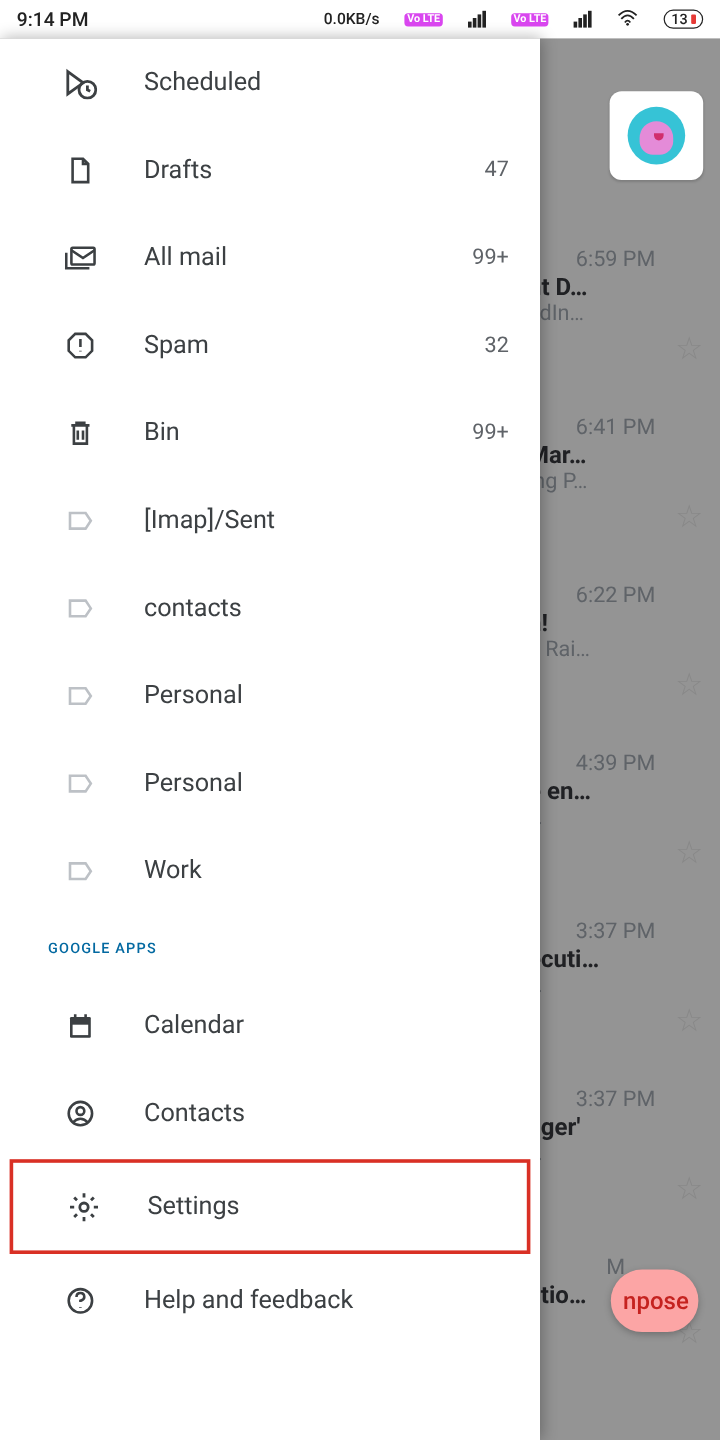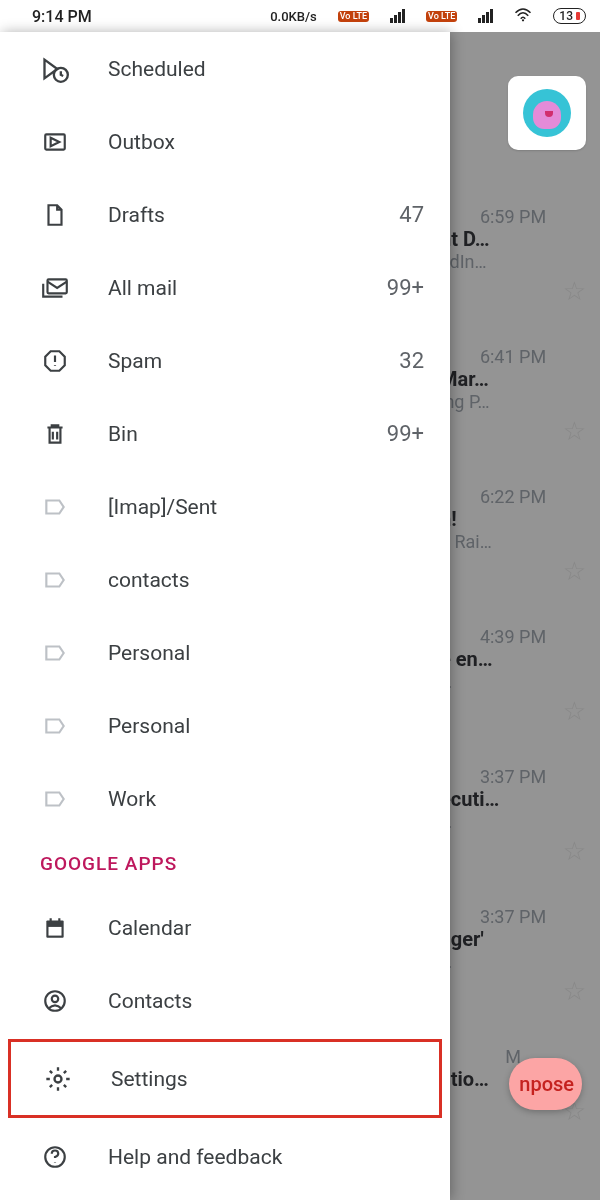--- a/index.html
+++ b/index.html
@@ -5,24 +5,23 @@
   * { box-sizing: border-box; margin: 0; padding: 0; }
   html, body { width: 600px; height: 1200px; font-family: Roboto, Arial, sans-serif; overflow: hidden; }
   body { position: relative; background: #fff; }
 
   
   .statusbar {
     position: absolute; top:0; left:0; right:0; height:32px;
     display:flex; justify-content:space-between; align-items:center;
     padding: 0 14px; font-size:16px; font-weight:500; color:#222;
     z-index: 50;
-    margin-left: 18px;
   }
   .statusbar .right { display:flex; align-items:center; gap:21px; font-size:13px; font-weight:500;}
-  .vo-badge { display:inline-block; background:#c2410c; color:#fff; border-radius:3px; font-size:9px; padding:1px 2px; line-height:1;}
+  .vo-badge { display:inline-block; background:#d946ef; color:#fff; border-radius:3px; font-size:9px; padding:1px 2px; line-height:1;font-weight:bold;}
   .sig-bars { display:inline-flex; align-items:flex-end; gap:1px;}
   .sig-bars span{ width:3px; background:#222;}
   .sig-bars span:nth-child(1){height:5px;} .sig-bars span:nth-child(2){height:8px;}
   .sig-bars span:nth-child(3){height:11px;} .sig-bars span:nth-child(4){height:14px;}
   .wifi { font-size:16px; }
   .batt { border:1.5px solid #222; border-radius:8px; padding:0 5px; font-size:12px; display:inline-flex; align-items:center;}
   .batt::after{content:""; display:inline-block; width:4px;height:8px;background:#e53935;border-radius:1px;margin-left:3px;}
 
   
   .backdrop {
@@ -55,35 +54,35 @@
     overflow:hidden; white-space:nowrap;
   }
 
   
   .drawer{
     position:absolute; top:32px; left:0; width:450px; bottom:0;
     background:#fff; z-index:10;
     box-shadow: 2px 0 12px rgba(0,0,0,.3);
     overflow-y:auto;
   }
-  .drawer ul{ list-style:none; }
+  .drawer ul{ list-style:none;margin-left:12px; }
   .drawer li{
     display:flex; align-items:center;
     padding: 0 26px 0 40px; height:73px;
     font-size:21px; color:#3c4043;
   }
   .drawer li .icon{
     width:30px; height:30px; margin-right:38px; flex-shrink:0;
     display:flex; align-items:center; justify-content:center;
   }
   .drawer li .label{ flex:1; }
-  .drawer li .count{ font-size:22px; color:#5f6368; }
+  .drawer li .count{ font-size:18px; color:#5f6368; }
   .section-header{
     height:56px; display:flex; align-items:center; padding-left:40px;
-    font-size:19px; letter-spacing:1px; color:#be185d; font-weight:500;
+    font-size:12px; letter-spacing:1px; color:#0369a1; font-weight:500;
   }
   .highlight-box{
     border:3px solid #d93025;
     margin: 2px 8px;
   }
   svg{ stroke:#3c4043; stroke-width:2; fill:none; }
   .icon.light svg{ stroke:#bdc1c6; }
 </style>
 </head>
 <body>
@@ -174,30 +173,20 @@
   <ul>
     <li>
       <span class="icon">
         <svg width="28" height="28" viewBox="0 0 24 24">
             <path d="M3 4 L14 12 L3 20 Z"></path>
             <circle cx="17" cy="17" r="6"></circle>
             <path d="M17 14 v3 l2 1"></path>
           </svg>
       </span>
       <span class="label">Scheduled</span>
-      <span class="count"></span>
-    </li>
-    <li>
-      <span class="icon">
-        <svg width="26" height="26" viewBox="0 0 24 24">
-            <rect x="3" y="5" width="18" height="14" rx="1"></rect>
-            <path d="M8 8 L16 12 L8 16 Z"></path>
-          </svg>
-      </span>
-      <span class="label">Outbox</span>
       <span class="count"></span>
     </li>
     <li>
       <span class="icon">
         <svg width="26" height="26" viewBox="0 0 24 24">
             <path d="M6 3 h8 l4 4 v14 h-12 Z M14 3 v4 h4"></path>
           </svg>
       </span>
       <span class="label">Drafts</span>
       <span class="count">47</span>

